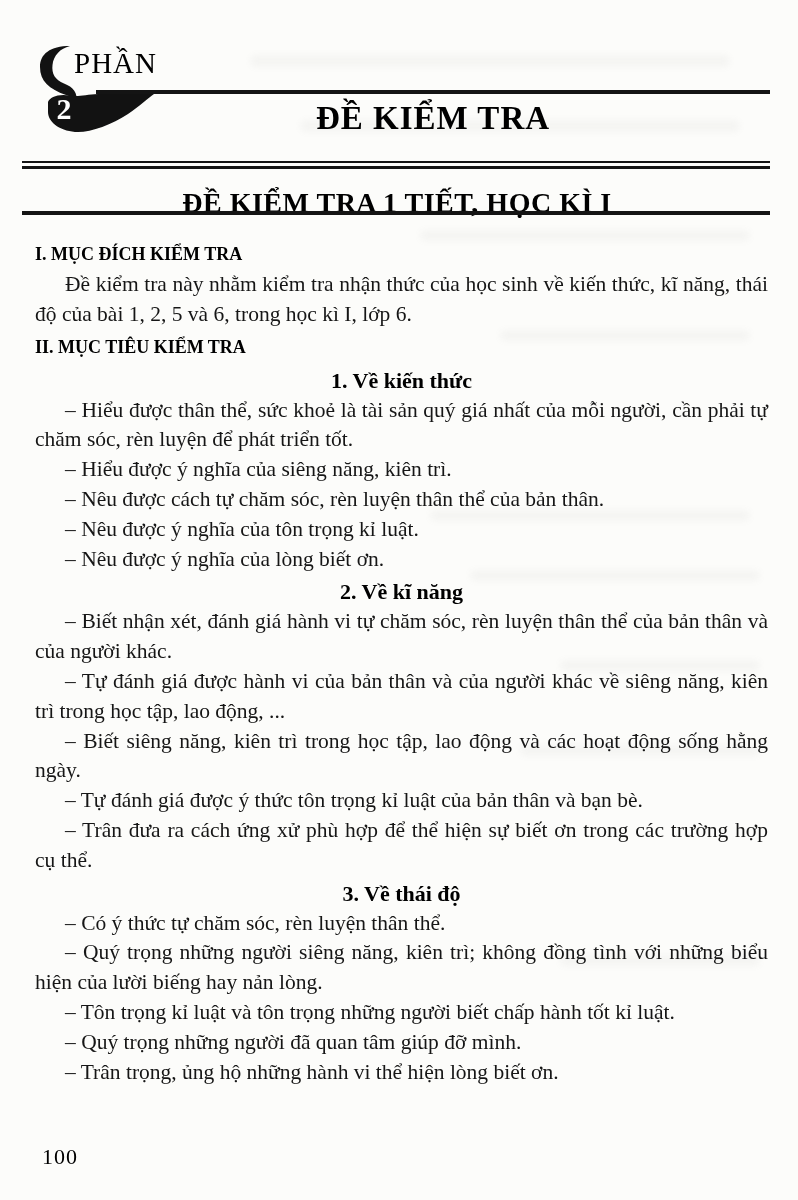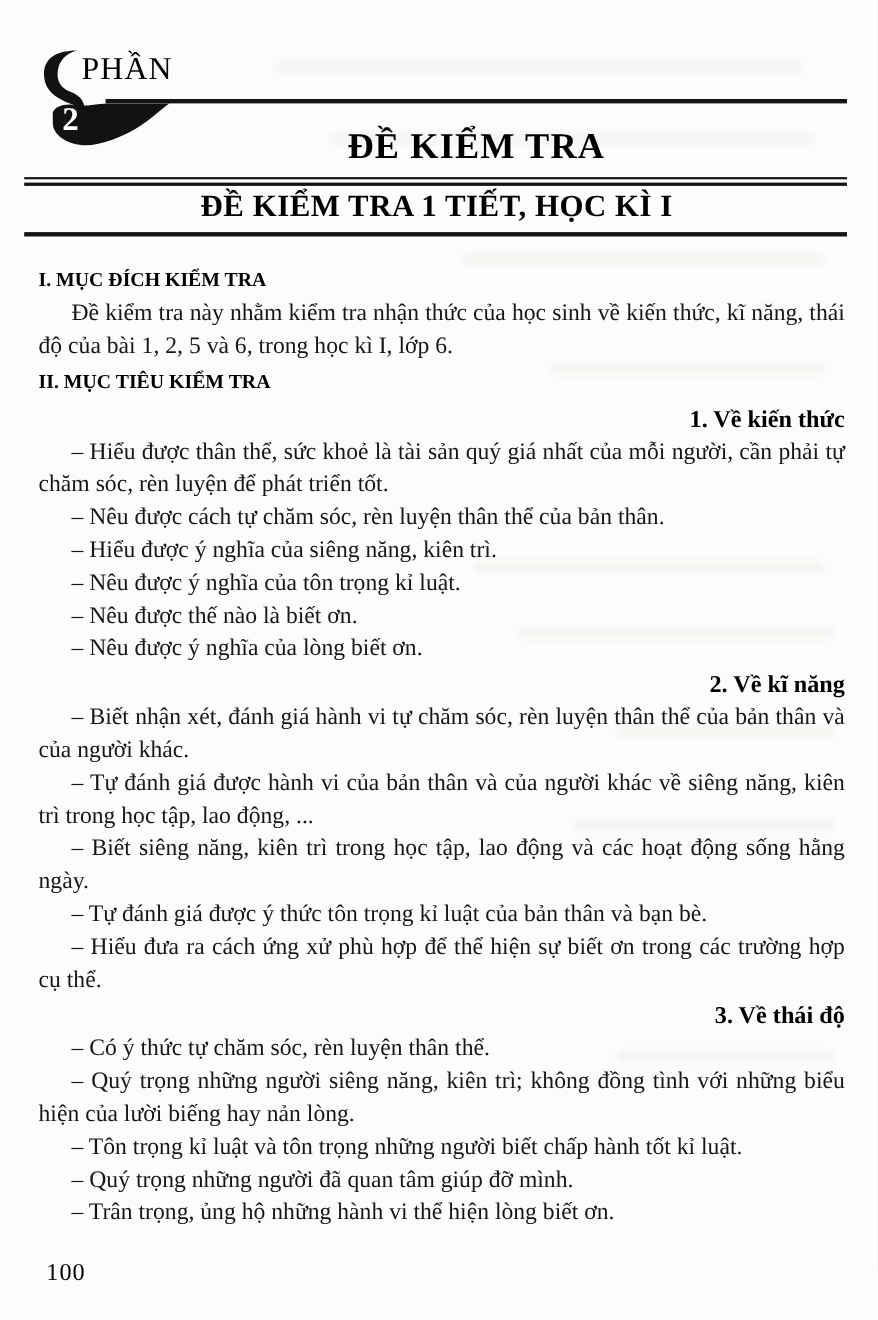--- a/index.html
+++ b/index.html
@@ -35,42 +35,42 @@
     font-size:29px; font-weight:normal; letter-spacing:1px; color:#000;
     line-height:30px;
   }
   .rule { position:absolute; background:#141414; }
   .rule-1  { left:96px;  top:90px;  width:674px; height:4px; }
   .rule-2a { left:22px;  top:161px; width:748px; height:2px; }
   .rule-2b { left:22px;  top:166px; width:748px; height:3px; }
   .rule-3  { left:22px;  top:211px; width:748px; height:4px; }
 
   .doc-title {
-    position:absolute; left:96px; right:28px; top:116px;
+    position:absolute; left:96px; right:28px; top:100px;
     margin:0; text-align:center;
     font-size:33px; font-weight:bold; letter-spacing:1px; color:#000;
   }
   .doc-subtitle {
     position:absolute; left:22px; right:26px; top:172px;
-    margin:0; text-align:center;
+    margin:15px; text-align:center;
     font-size:28px; font-weight:bold; letter-spacing:0.5px; color:#000;
   }
 
   
   .content {
     position:absolute; left:35px; top:237px; width:733px;
     font-size:21.5px; line-height:29.8px;
   }
   .content h3.section-heading {
     margin:2px 0 0 0; font-size:18px; line-height:31px; font-weight:bold; color:#000;
     text-align:left;
   }
   .content h4.subsection-heading {
     margin:2px 0 0 0; font-size:22px; line-height:31px; font-weight:bold; color:#000;
-    text-align:right;
+    text-align:center;
   }
   .content p {
     margin:0; text-indent:30px; text-align:justify;
   }
 
   
   .page-number {
     position:absolute; left:42px; top:1144px;
     font-size:22px; letter-spacing:1px; color:#000000;
   }
@@ -107,31 +107,30 @@
   <div class="rule rule-2b"></div>
   <h2 class="doc-subtitle">ĐỀ KIỂM TRA 1 TIẾT, HỌC KÌ I</h2>
   <div class="rule rule-3"></div>
 
   <main class="content" id="content">
       <h3 class="section-heading">I. MỤC ĐÍCH KIỂM TRA</h3>
       <p class="paragraph">Đề kiểm tra này nhằm kiểm tra nhận thức của học sinh về kiến thức, kĩ năng, thái độ của bài 1, 2, 5 và 6, trong học kì I, lớp 6.</p>
       <h3 class="section-heading">II. MỤC TIÊU KIỂM TRA</h3>
       <h4 class="subsection-heading">1. Về kiến thức</h4>
       <p class="bullet-item">– Hiểu được thân thể, sức khoẻ là tài sản quý giá nhất của mỗi người, cần phải tự chăm sóc, rèn luyện để phát triển tốt.</p>
+      <p class="bullet-item">– Hiểu được ý nghĩa của siêng năng, kiên trì.</p>
       <p class="bullet-item">– Nêu được cách tự chăm sóc, rèn luyện thân thể của bản thân.</p>
-      <p class="bullet-item">– Hiểu được ý nghĩa của siêng năng, kiên trì.</p>
       <p class="bullet-item">– Nêu được ý nghĩa của tôn trọng kỉ luật.</p>
-      <p class="bullet-item">– Nêu được thế nào là biết ơn.</p>
       <p class="bullet-item">– Nêu được ý nghĩa của lòng biết ơn.</p>
       <h4 class="subsection-heading">2. Về kĩ năng</h4>
       <p class="bullet-item">– Biết nhận xét, đánh giá hành vi tự chăm sóc, rèn luyện thân thể của bản thân và của người khác.</p>
       <p class="bullet-item">– Tự đánh giá được hành vi của bản thân và của người khác về siêng năng, kiên trì trong học tập, lao động, ...</p>
       <p class="bullet-item">– Biết siêng năng, kiên trì trong học tập, lao động và các hoạt động sống hằng ngày.</p>
       <p class="bullet-item">– Tự đánh giá được ý thức tôn trọng kỉ luật của bản thân và bạn bè.</p>
-      <p class="bullet-item">– Hiểu đưa ra cách ứng xử phù hợp để thể hiện sự biết ơn trong các trường hợp cụ thể.</p>
+      <p class="bullet-item">– Trân đưa ra cách ứng xử phù hợp để thể hiện sự biết ơn trong các trường hợp cụ thể.</p>
       <h4 class="subsection-heading">3. Về thái độ</h4>
       <p class="bullet-item">– Có ý thức tự chăm sóc, rèn luyện thân thể.</p>
       <p class="bullet-item">– Quý trọng những người siêng năng, kiên trì; không đồng tình với những biểu hiện của lười biếng hay nản lòng.</p>
       <p class="bullet-item">– Tôn trọng kỉ luật và tôn trọng những người biết chấp hành tốt kỉ luật.</p>
       <p class="bullet-item">– Quý trọng những người đã quan tâm giúp đỡ mình.</p>
       <p class="bullet-item">– Trân trọng, ủng hộ những hành vi thể hiện lòng biết ơn.</p>
     </main>
 
   <span class="page-number">100</span>
 </div>

